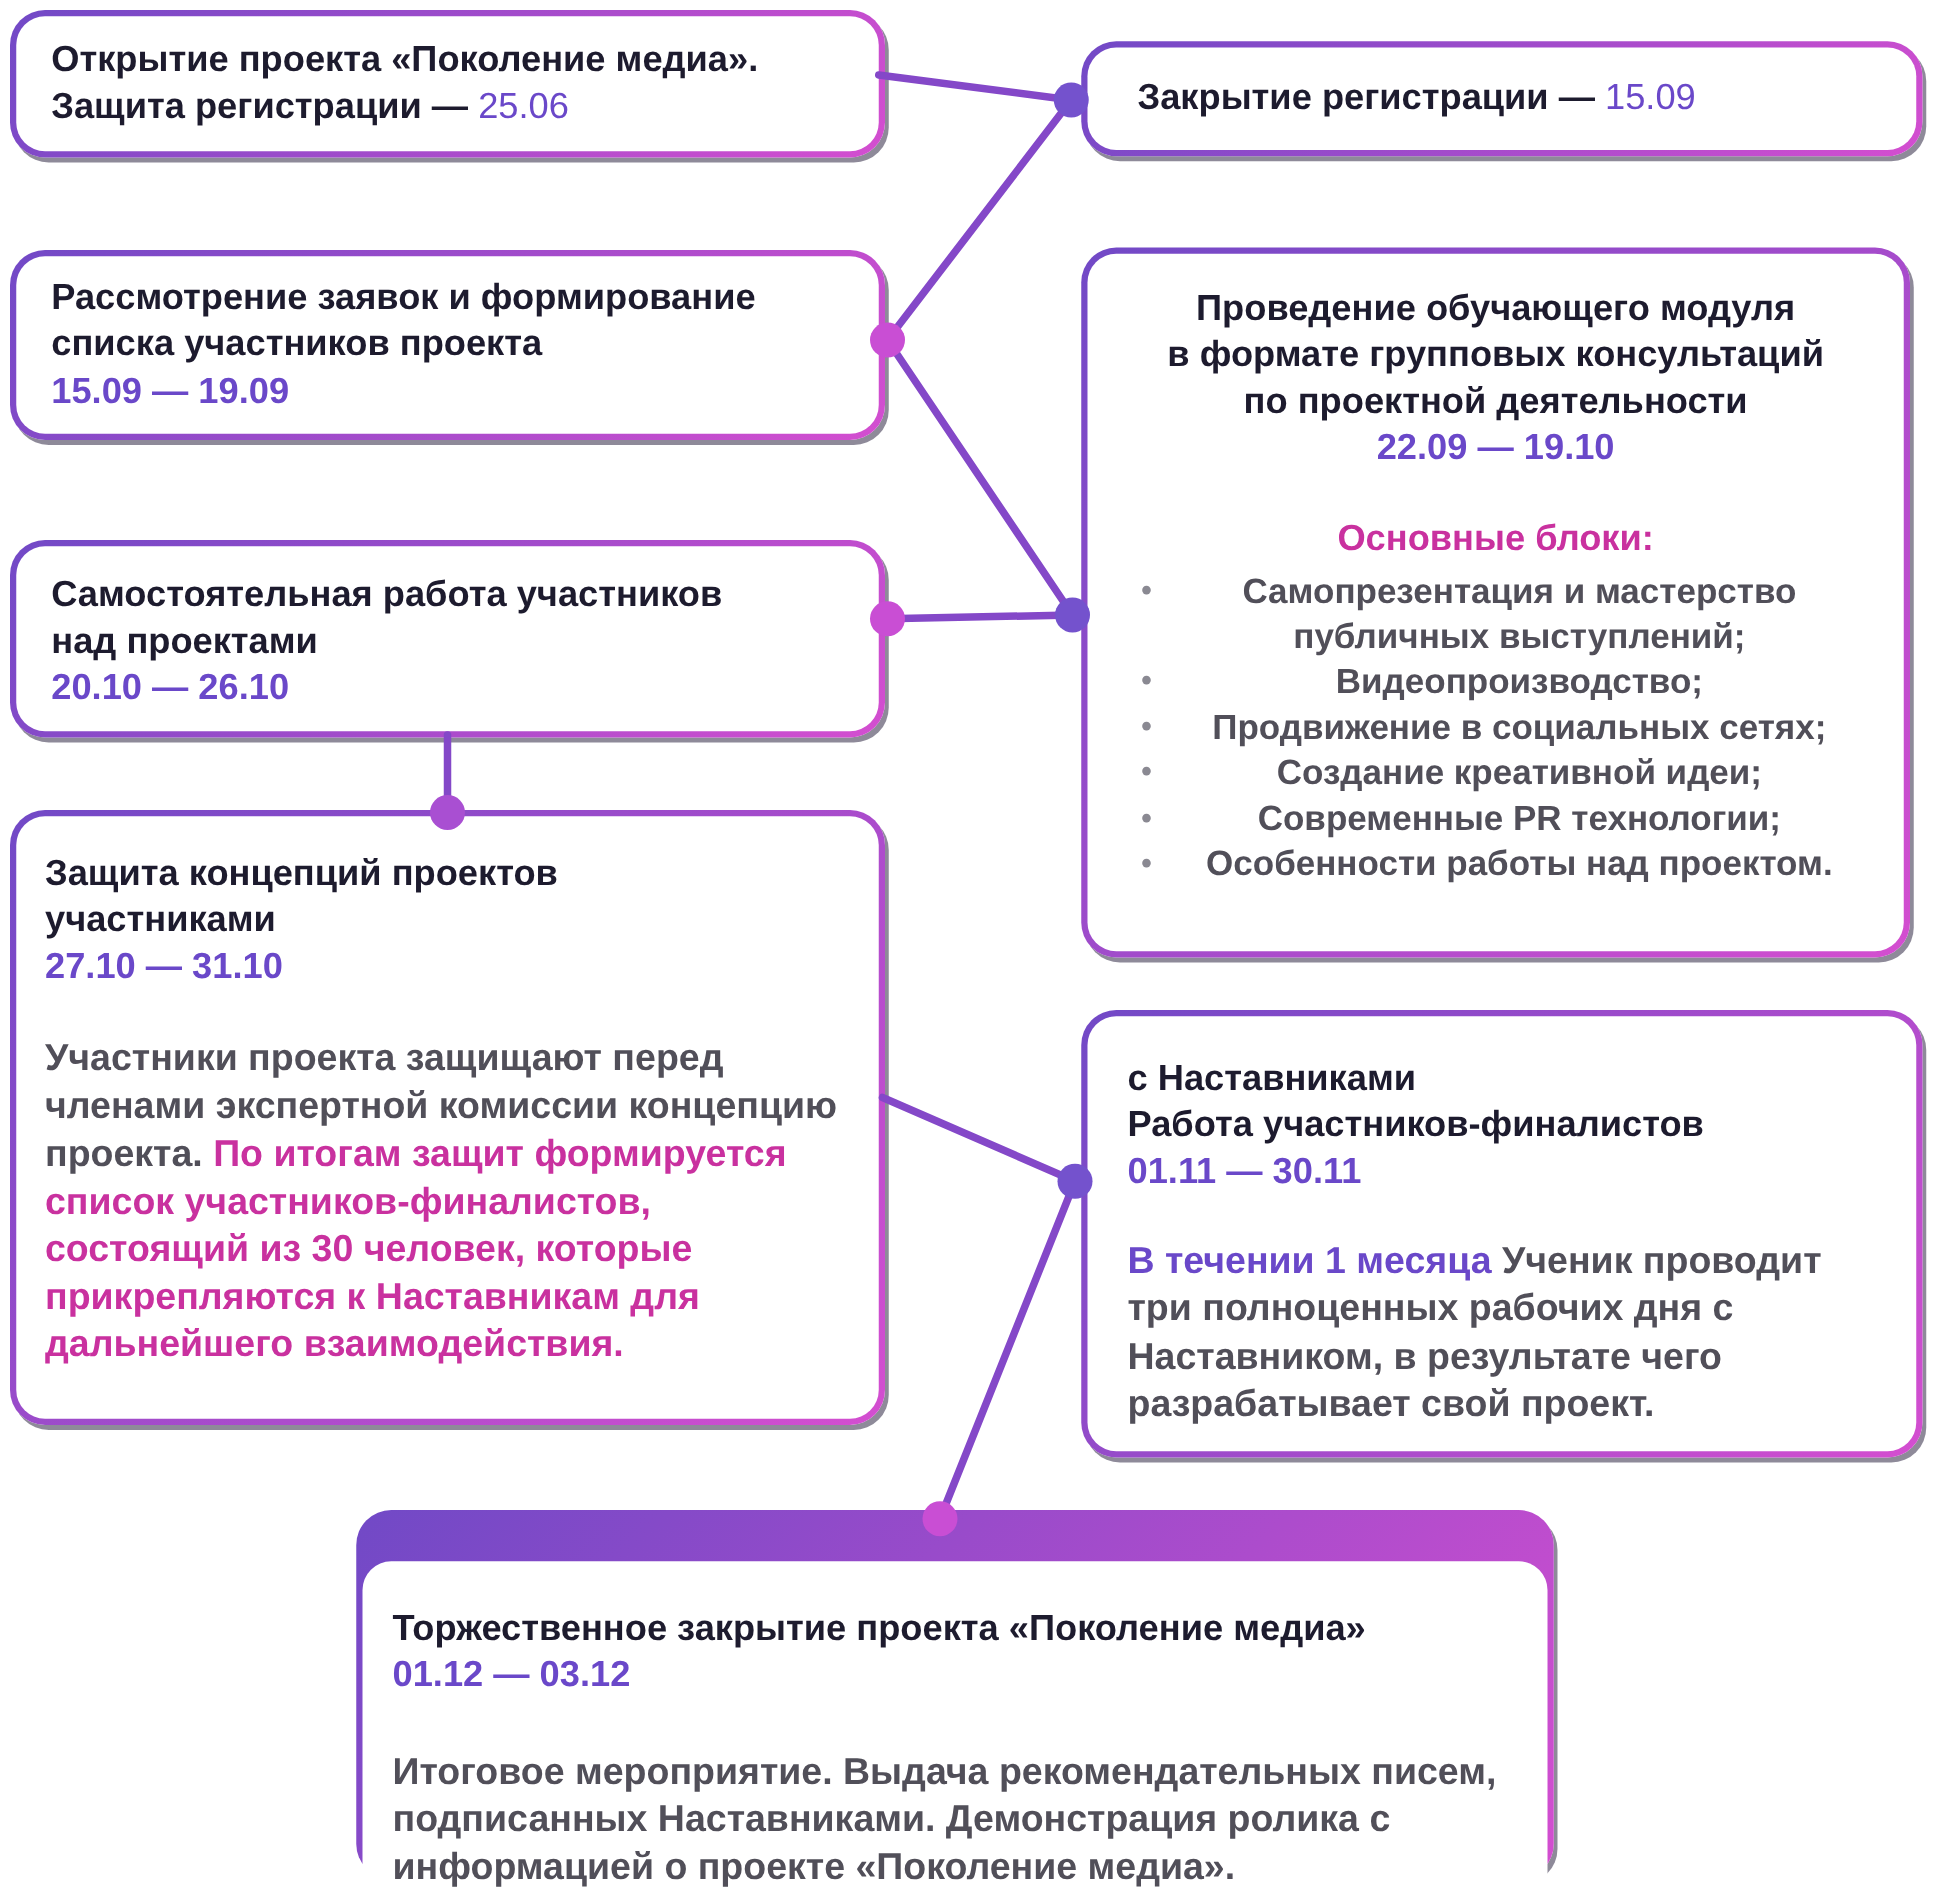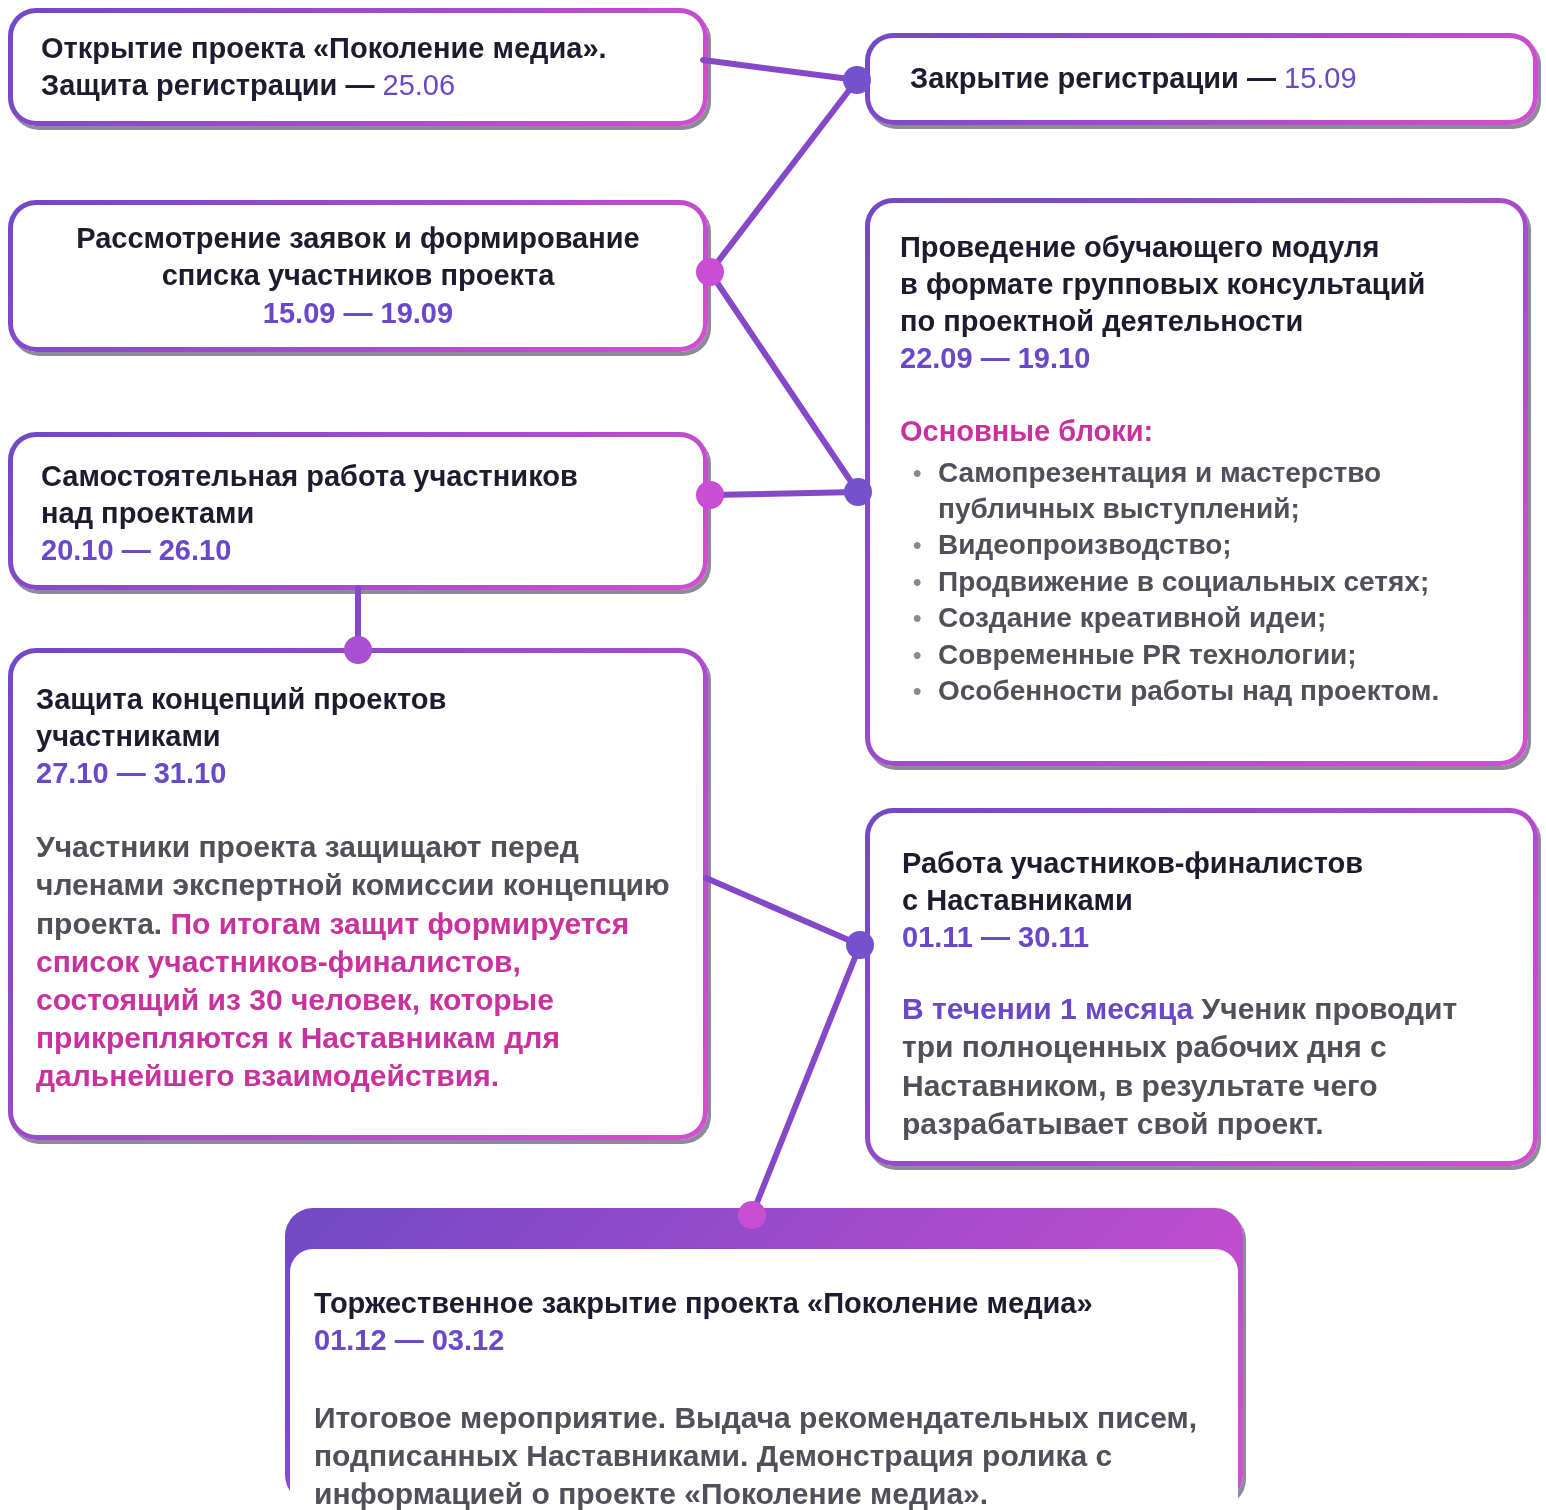--- a/index.html
+++ b/index.html
@@ -70,29 +70,29 @@
   </div>
 
   <div class="box" style="left:865px; top:33px; width:673px; height:92px;">
     <div class="box-inner" style="padding:10px 40px;">
       <div class="title">
         <span>Закрытие регистрации — </span><span class="date">15.09</span>
       </div>
     </div>
   </div>
 
-  <div class="box" style="left:8px; top:200px; width:700px; height:152px;text-align:center;">
+  <div class="box" style="left:8px; top:200px; width:700px; height:152px;">
     <div class="box-inner" style="padding:16px 28px;">
       <div class="title">Рассмотрение заявок и формирование</div>
       <div class="title">списка участников проекта</div>
       <div class="date-line">15.09 — 19.09</div>
     </div>
   </div>
 
-  <div class="box" style="left:865px; top:198px; width:663px; height:568px;">
+  <div class="box" style="left:865px; top:198px; width:663px; height:568px;text-align:center;">
     <div class="box-inner top" style="padding:26px 30px 20px 30px;">
       <div class="title">Проведение обучающего модуля</div>
       <div class="title">в формате групповых консультаций</div>
       <div class="title">по проектной деятельности</div>
       <div class="date-line">22.09 — 19.10</div>
       <div class="pink-text gap" style="font-size:29px; line-height:1.28;">Основные блоки:</div>
       <ul class="bullets">
         <li>Самопрезентация и мастерство публичных выступлений;</li>
         <li>Видеопроизводство;</li>
         <li>Продвижение в социальных сетях;</li>
@@ -117,22 +117,22 @@
       <div class="title">участниками</div>
       <div class="date-line">27.10 — 31.10</div>
       <div class="body-text gap">
         <span>Участники проекта защищают перед членами экспертной комиссии концепцию проекта. </span><span class="pink-text">По итогам защит формируется список участников-финалистов, состоящий из 30 человек, которые прикрепляются к Наставникам для дальнейшего взаимодействия.</span>
       </div>
     </div>
   </div>
 
   <div class="box" style="left:865px; top:808px; width:673px; height:358px;">
     <div class="box-inner top" style="padding:32px 32px 20px 32px;">
+      <div class="title">с Наставниками</div>
       <div class="title">Работа участников-финалистов</div>
-      <div class="title">с Наставниками</div>
       <div class="date-line">01.11 — 30.11</div>
       <div class="body-text" style="margin-top:34px;">
         <span class="accent-purple">В течении 1 месяца</span><span> Ученик проводит три полноценных рабочих дня с Наставником, в результате чего разрабатывает свой проект.</span>
       </div>
     </div>
   </div>
 
   <div class="box" style="left:285px; top:1208px; width:958px; height:295px;">
     <div class="box-inner top" style="padding:36px 26px 20px 24px;margin-top:36px;">
       <div class="title">Торжественное закрытие проекта «Поколение медиа»</div>

